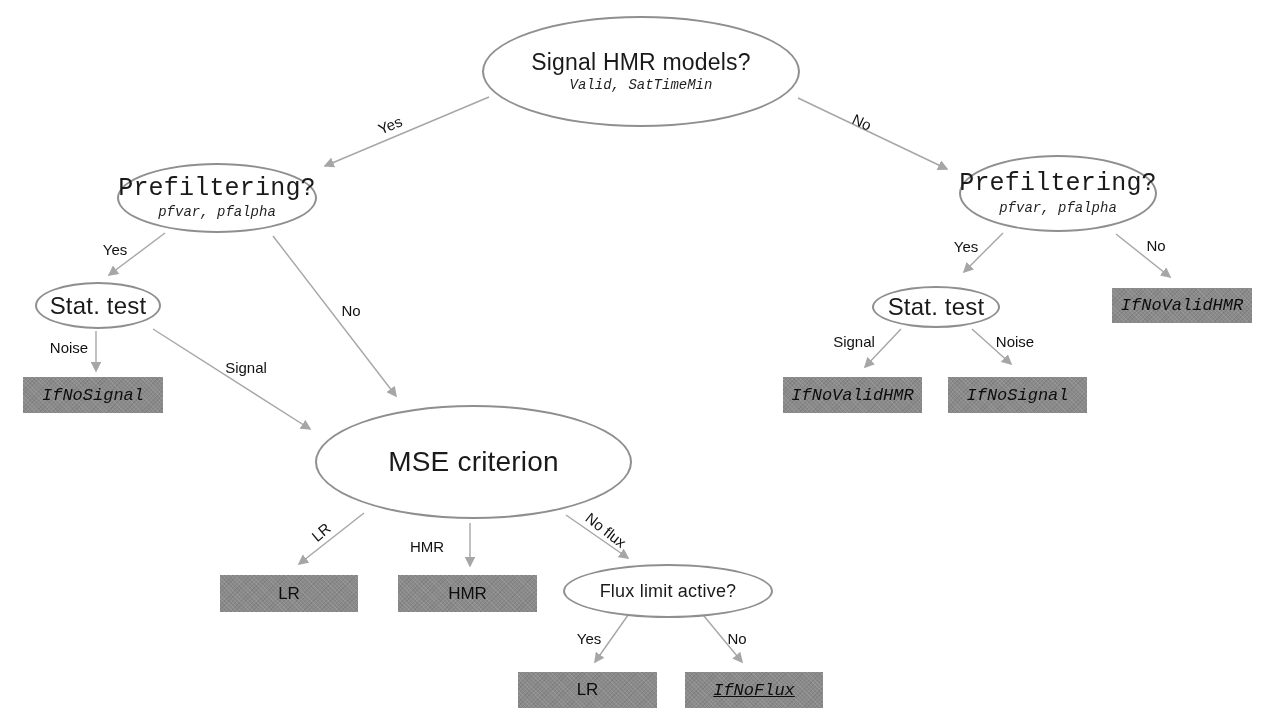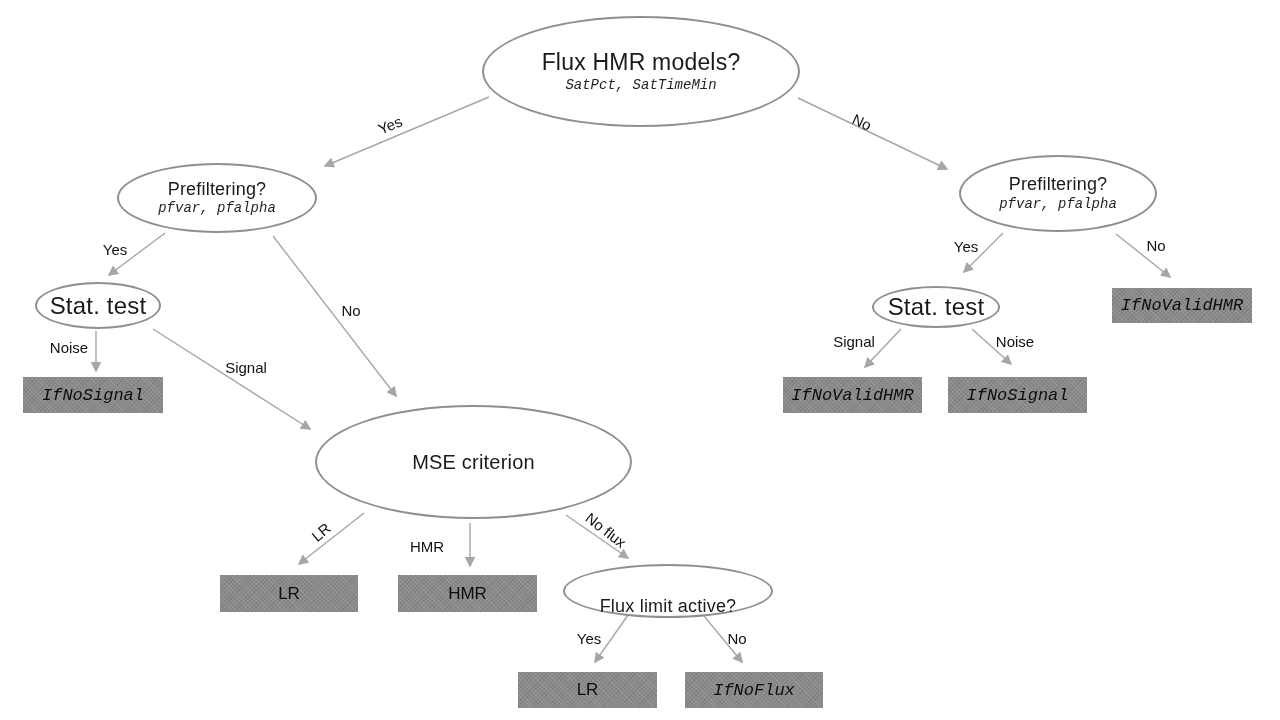--- a/index.html
+++ b/index.html
@@ -18,22 +18,22 @@
     position:absolute;
     border:2px solid #8f8f8f;
     border-radius:50%;
     background:#ffffff;
     display:flex; flex-direction:column;
     align-items:center; justify-content:center;
     text-align:center;
   }
   .node-title { color:#1a1a1a; line-height:1.05; letter-spacing:0.2px; }
   .fs23 { font-size:23px; }
-  .fs24 { font-size:20px; }
-  .fs21 { font-size:18px; }
+  .fs24 { font-size:28px; }
+  .fs21 { font-size:25px;font-family:Liberation Mono, monospace; }
   .fs19 { font-size:24px; }
   .fs18 { font-size:18px; }
   .node-sub {
     font-family:"Liberation Mono","DejaVu Sans Mono",monospace;
     font-style:italic;
     font-size:14px;
     color:#1f1f1f;
     margin-top:2px;
     white-space:nowrap;
   }
@@ -92,55 +92,55 @@
       <line x1="633" y1="608" x2="595" y2="662" marker-end="url(#arrowhead)"></line>
       <line x1="699" y1="610" x2="742" y2="662" marker-end="url(#arrowhead)"></line>
       <line x1="1003" y1="233" x2="964" y2="272" marker-end="url(#arrowhead)"></line>
       <line x1="1116" y1="234" x2="1170" y2="277" marker-end="url(#arrowhead)"></line>
       <line x1="901" y1="329" x2="865" y2="367" marker-end="url(#arrowhead)"></line>
       <line x1="972" y1="329" x2="1011" y2="364" marker-end="url(#arrowhead)"></line>
     </g>
   </svg>
 
   <div class="ellipse" style="left:482px;top:16px;width:318px;height:111px;">
-    <div class="node-title fs23">Flux HMR models?</div>
-    <div class="node-sub">SatPct, SatTimeMin</div>
+    <div class="node-title fs23">Signal HMR models?</div>
+    <div class="node-sub">Valid, SatTimeMin</div>
   </div>
 
   <div class="ellipse" style="left:117px;top:163px;width:200px;height:70px;">
     <div class="node-title fs21">Prefiltering?</div>
     <div class="node-sub">pfvar, pfalpha</div>
   </div>
 
   <div class="ellipse" style="left:35px;top:282px;width:126px;height:47px;">
     <div class="node-title fs19">Stat. test</div>
   </div>
 
   <div class="ellipse" style="left:315px;top:405px;width:317px;height:114px;">
     <div class="node-title fs24">MSE criterion</div>
   </div>
 
-  <div class="ellipse" style="left:563px;top:564px;width:210px;height:54px;justify-content:flex-end;">
+  <div class="ellipse" style="left:563px;top:564px;width:210px;height:54px;">
     <div class="node-title fs18">Flux limit active?</div>
   </div>
 
   <div class="ellipse" style="left:959px;top:155px;width:198px;height:77px;">
     <div class="node-title fs21">Prefiltering?</div>
     <div class="node-sub">pfvar, pfalpha</div>
   </div>
 
   <div class="ellipse" style="left:872px;top:286px;width:128px;height:42px;">
     <div class="node-title fs19">Stat. test</div>
   </div>
 
   <div class="endbox mono" style="left:23px;top:377px;width:140px;height:36px;">IfNoSignal</div>
   <div class="endbox plain" style="left:220px;top:575px;width:138px;height:37px;">LR</div>
   <div class="endbox plain" style="left:398px;top:575px;width:139px;height:37px;">HMR</div>
   <div class="endbox plain" style="left:518px;top:672px;width:139px;height:36px;">LR</div>
-  <div class="endbox mono" style="left:685px;top:672px;width:138px;height:36px;">IfNoFlux</div>
+  <div class="endbox mono" style="left:685px;top:672px;width:138px;height:36px;text-decoration:underline;">IfNoFlux</div>
   <div class="endbox mono" style="left:1112px;top:288px;width:140px;height:35px;">IfNoValidHMR</div>
   <div class="endbox mono" style="left:783px;top:377px;width:139px;height:36px;">IfNoValidHMR</div>
   <div class="endbox mono" style="left:948px;top:377px;width:139px;height:36px;">IfNoSignal</div>
 
   <span class="edge-label" style="left:390px;top:125px;--rot:-23deg;">Yes</span>
   <span class="edge-label" style="left:862px;top:122px;--rot:25deg;">No</span>
   <span class="edge-label" style="left:115px;top:249px;">Yes</span>
   <span class="edge-label" style="left:351px;top:310px;">No</span>
   <span class="edge-label" style="left:69px;top:347px;">Noise</span>
   <span class="edge-label" style="left:246px;top:367px;">Signal</span>

